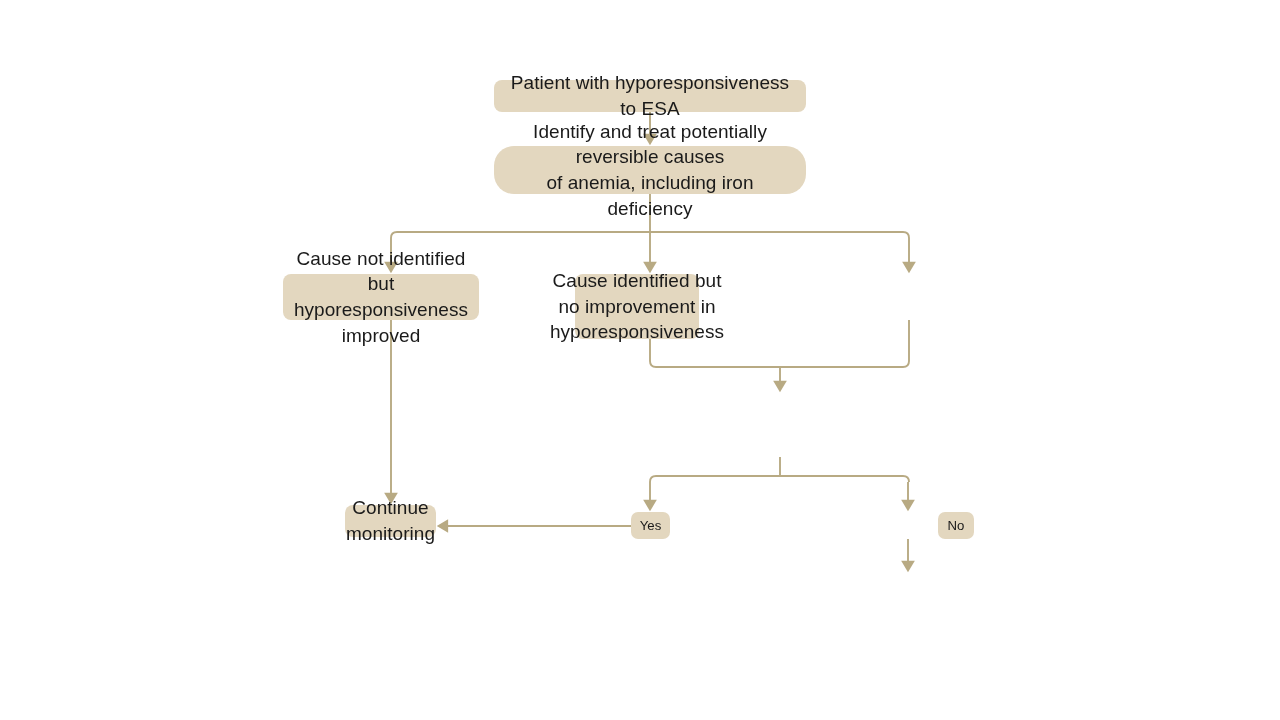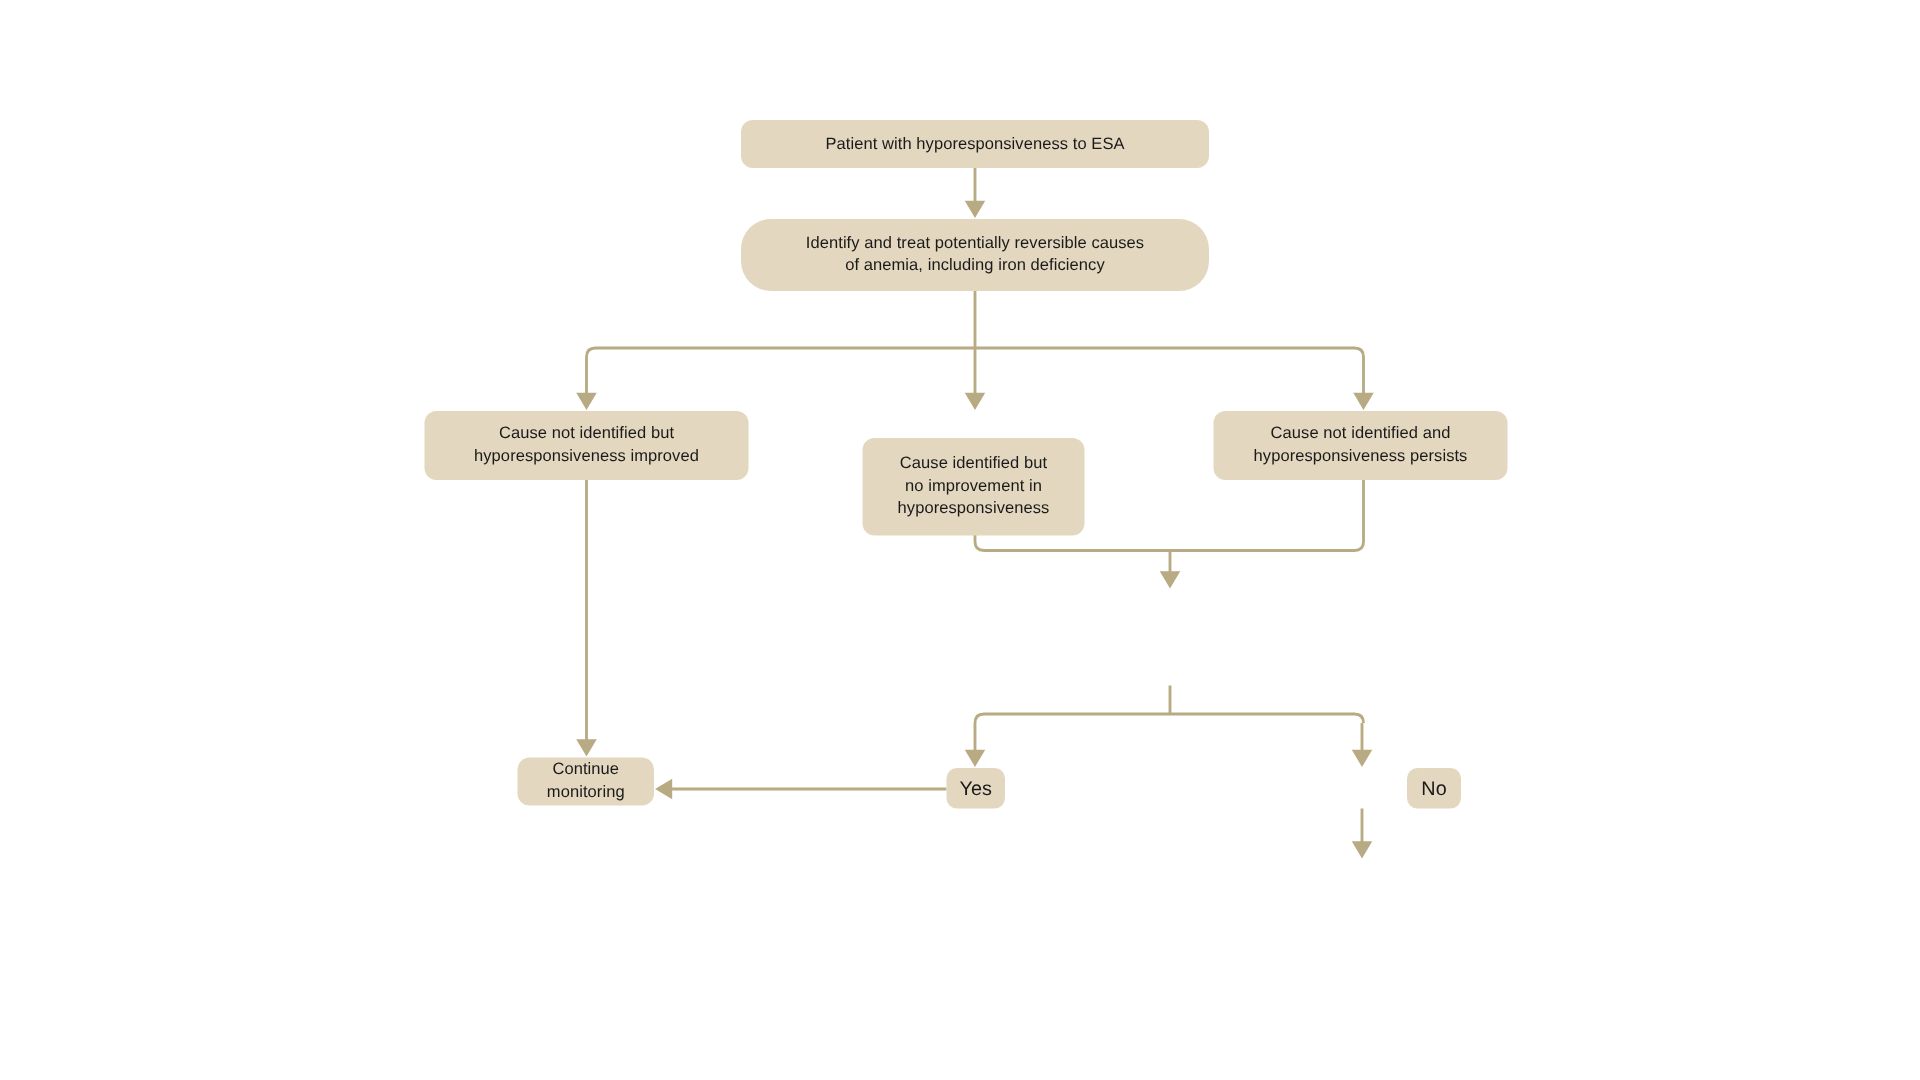--- a/index.html
+++ b/index.html
@@ -31,21 +31,21 @@
   }
   .node {
     position: absolute;
     box-sizing: border-box;
     background: #e3d7bf;
     border-radius: 8px;
     display: flex;
     align-items: center;
     justify-content: center;
     text-align: center;
-    font-size: 11px;
+    font-size: 19px;
     line-height: 1.35;
     color: #1a1a1a;
     letter-spacing: 0.05px;
     padding: 6px 10px;
   }
   .node-label {
     display: block;
     white-space: pre-line;
   }
   .node.branch-label {
@@ -94,35 +94,31 @@
 
   <div class="node" style="left:494px; top:80px; width:312px; height:32px;">
     <span class="node-label">Patient with hyporesponsiveness to ESA</span>
   </div>
 
   <div class="node" style="left:494px; top:146px; width:312px; height:48px;border-radius:20px;">
     <span class="node-label">Identify and treat potentially reversible causes
 of anemia, including iron deficiency</span>
   </div>
 
-  <div class="node" style="left:283px; top:274px; width:216px; height:46px;">
+  <div class="node" style="left:283px; top:274px; width:196px; height:46px;">
     <span class="node-label">Cause not identified but
 hyporesponsiveness improved</span>
   </div>
 
-  <div class="node" style="left:575px; top:292px; width:148px; height:65px;">
+  <div class="node" style="left:575px; top:274px; width:124px; height:65px;">
     <span class="node-label">Cause identified but
 no improvement in
 hyporesponsiveness</span>
   </div>
 
-  <div class="node" style="left:809px; top:274px; width:196px; height:46px;">
-    <span class="node-label">Cause not identified and
-hyporesponsiveness persists</span>
-  </div>
 
 
   <div class="node branch-label" style="left:631px; top:512px; width:39px; height:27px;">
     <span class="node-label">Yes</span>
   </div>
 
   <div class="node branch-label" style="left:890px; top:512px; width:35px; height:27px;margin-left:48px;">
     <span class="node-label">No</span>
   </div>
 

